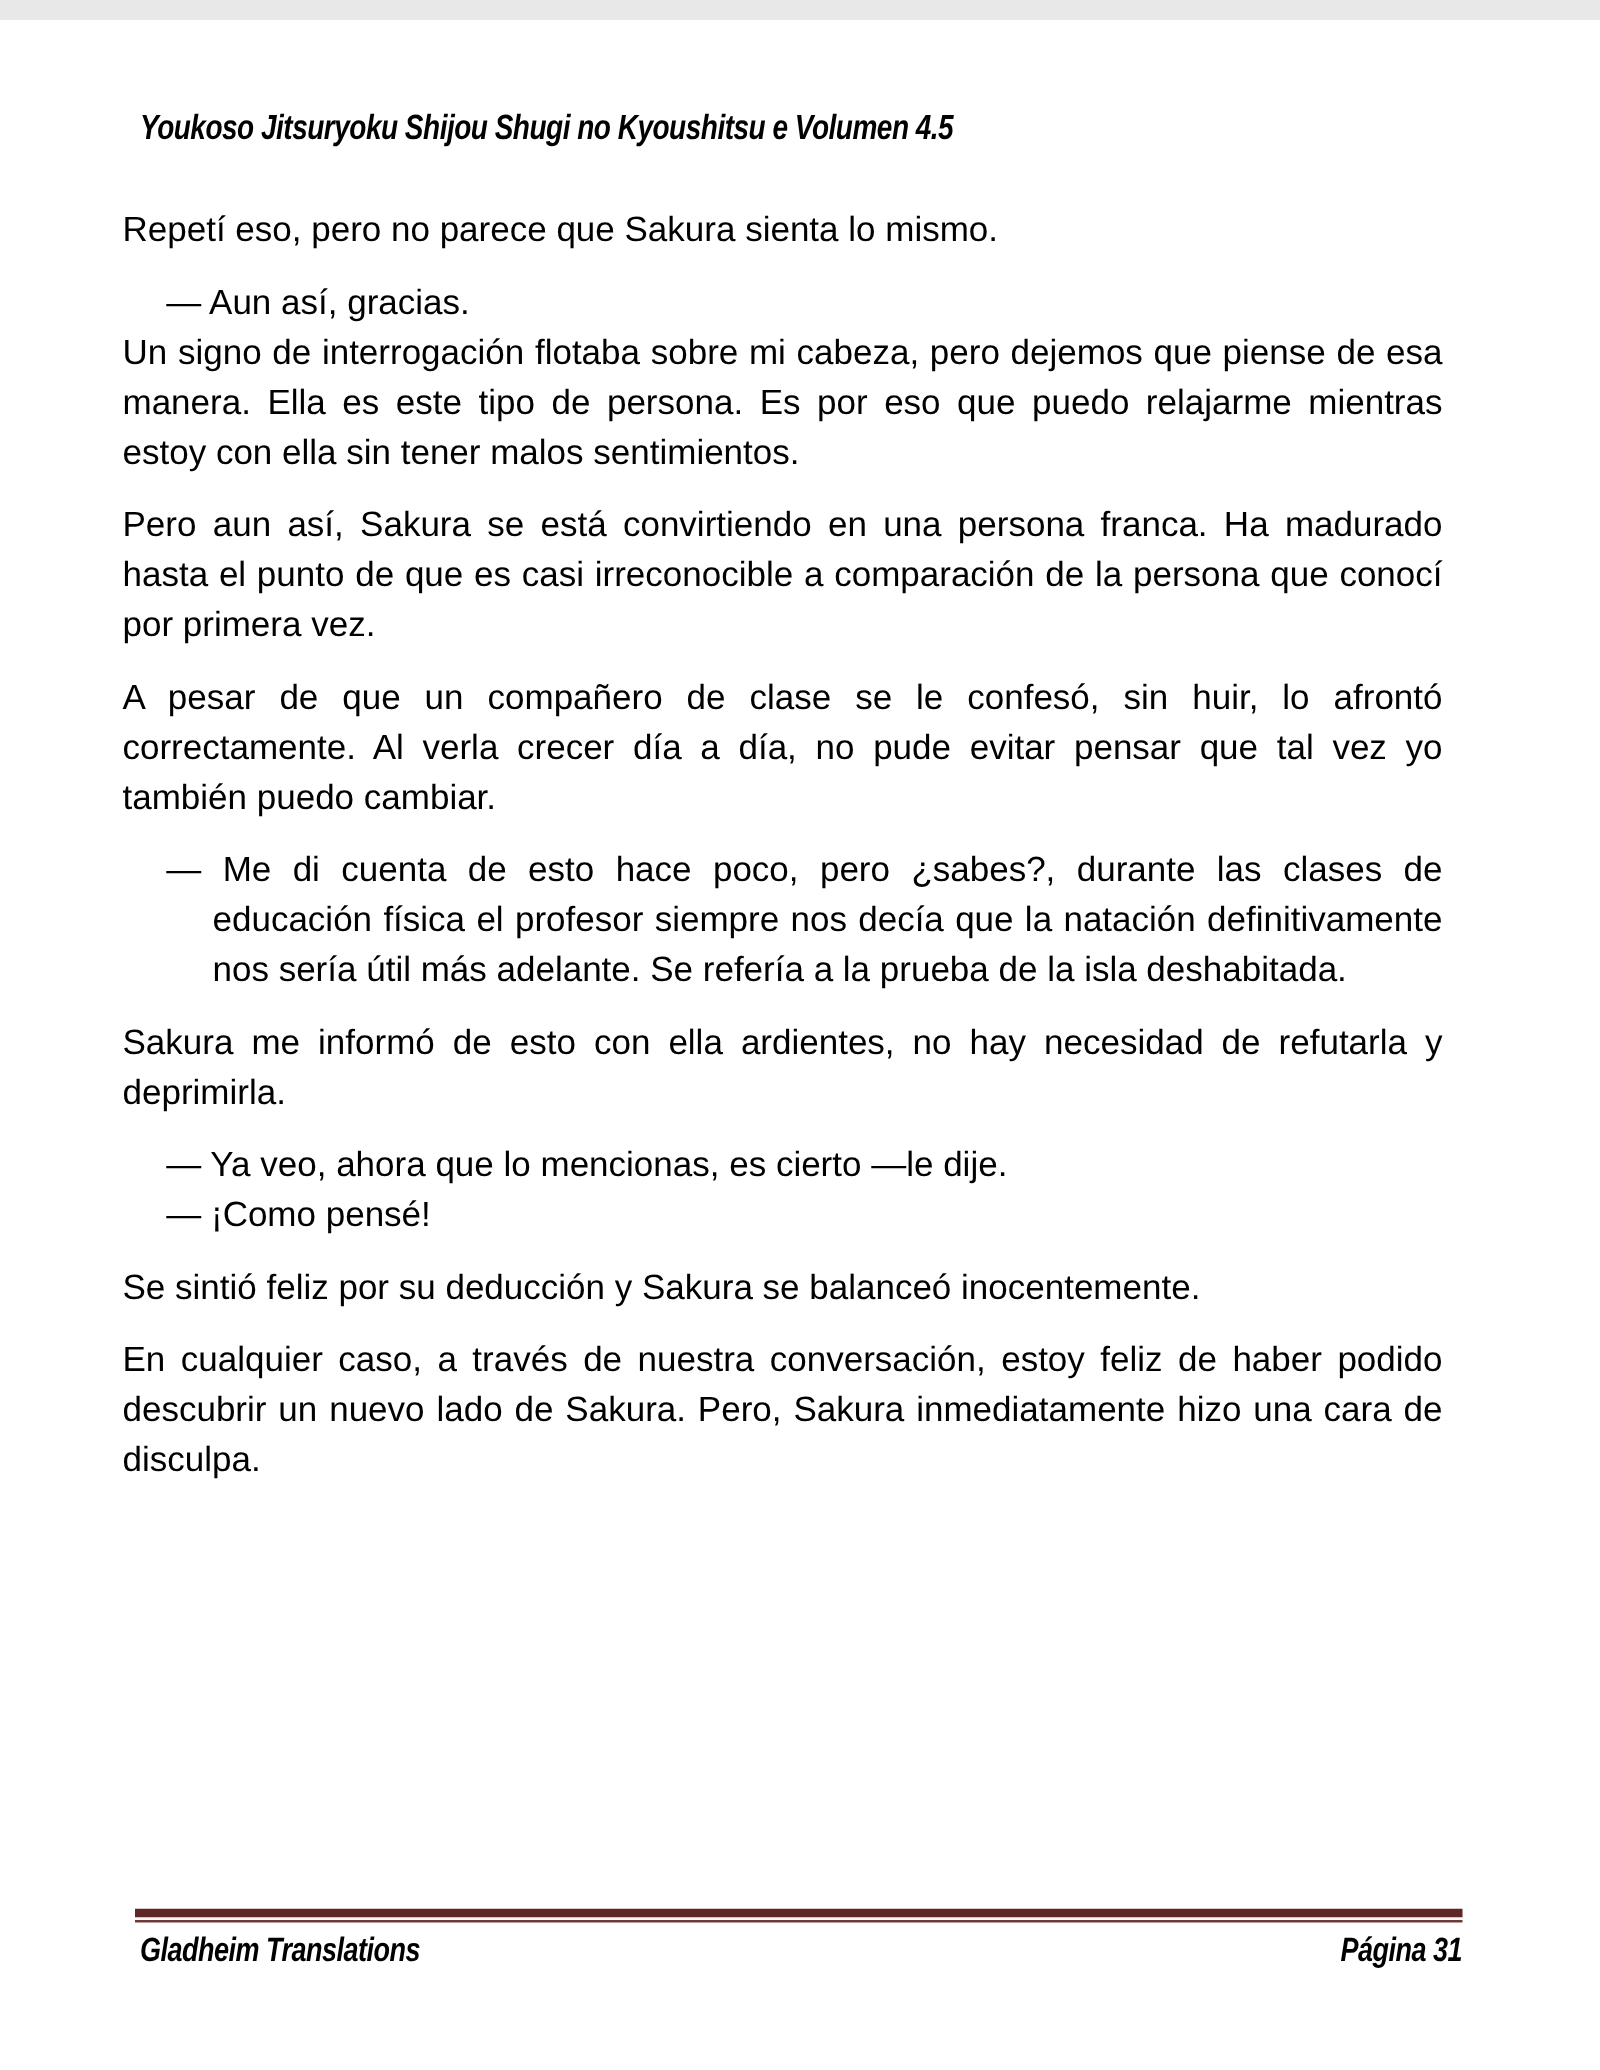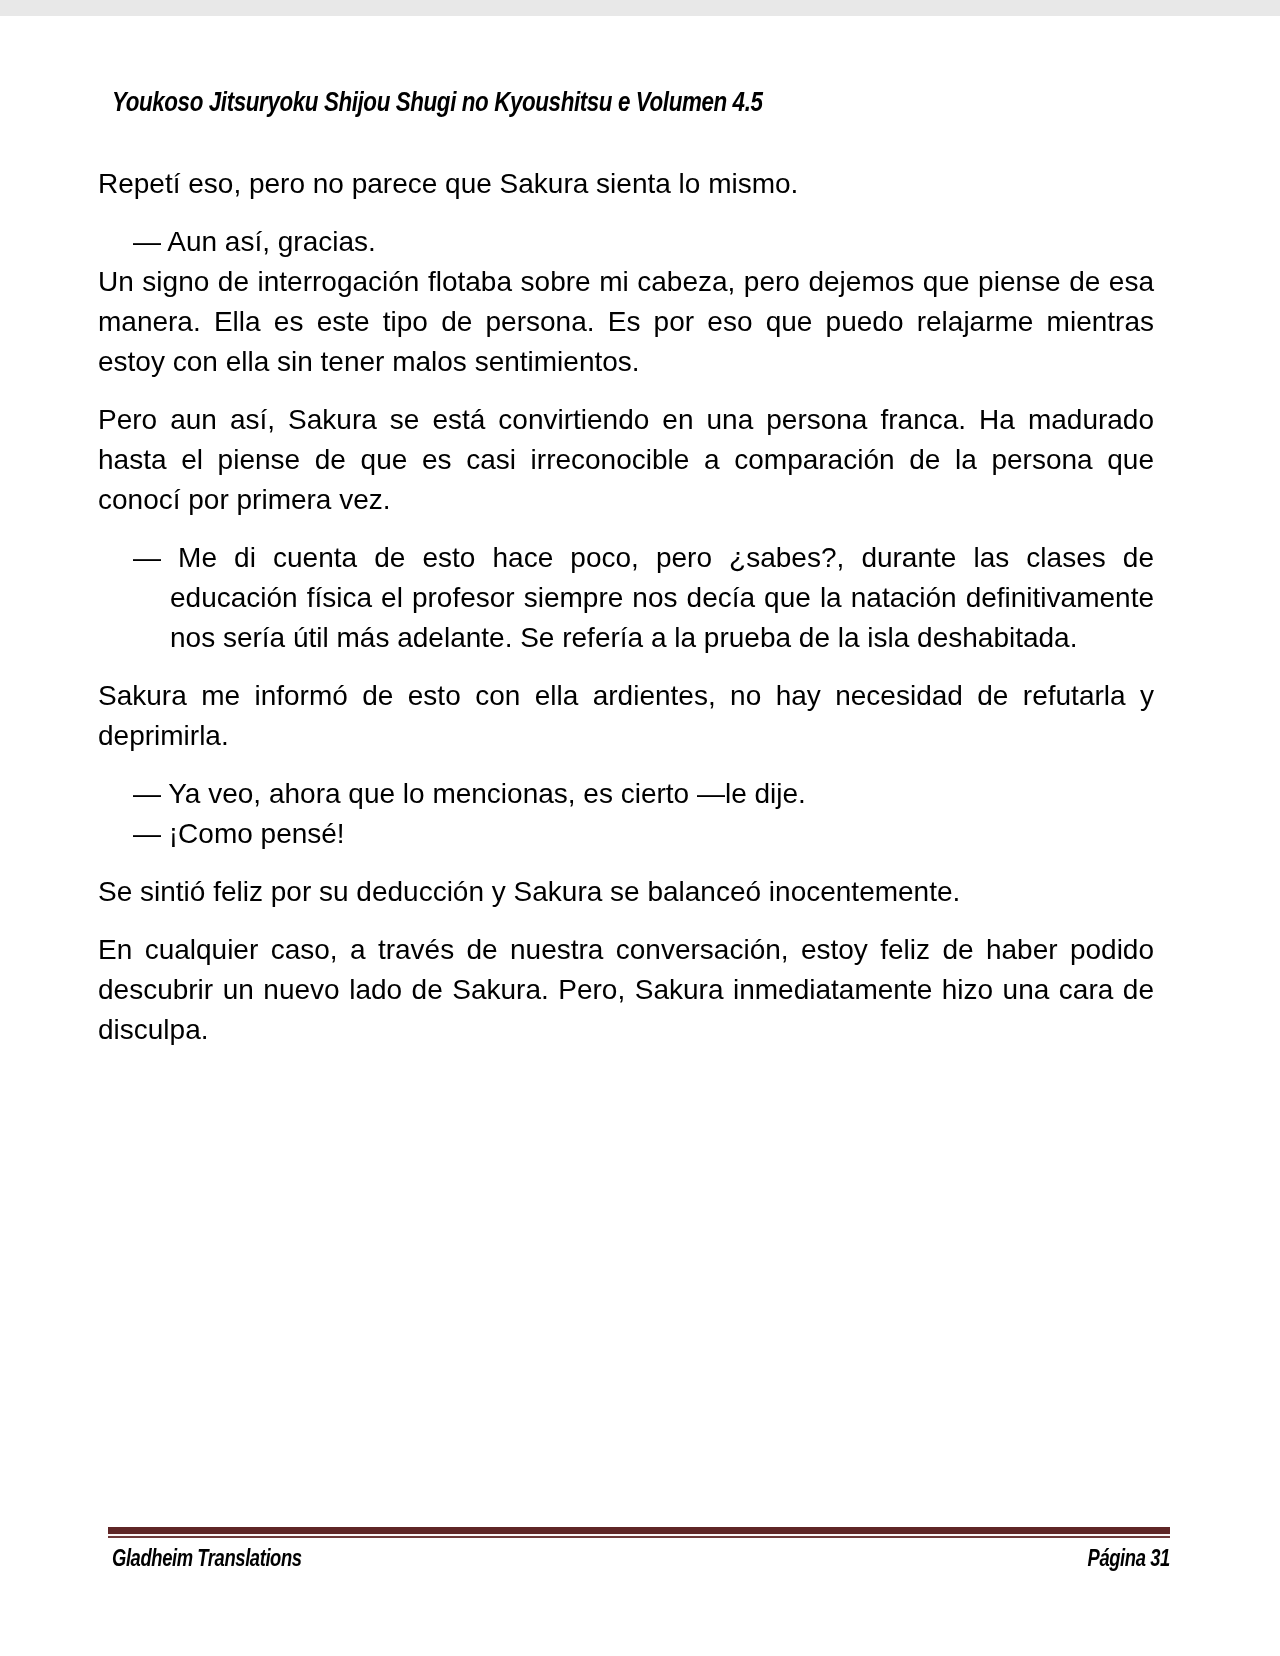--- a/index.html
+++ b/index.html
@@ -64,21 +64,21 @@
   .rule-thin  { height: 2px; background: #6e3a3a; }
 
   .footer-row {
     position: absolute;
     left: 112px;
     width: 1058px;
     top: 1529px;
     display: flex;
     justify-content: space-between;
     align-items: flex-end;
-    font-size: 23px;
+    font-size: 27px;
     font-weight: bold;
     font-style: italic;
   }
   .footer-left {
     display: inline-block;
     transform: scaleX(0.80);
     transform-origin: left center;
     white-space: nowrap;
     letter-spacing: -0.5px;
   }
@@ -96,21 +96,22 @@
 <div class="page">
 
   <div class="header">
     <span class="header-title">Youkoso Jitsuryoku Shijou Shugi no Kyoushitsu e Volumen 4.5</span>
   </div>
 
   <div class="content">
     <p>Repetí eso, pero no parece que Sakura sienta lo mismo.</p>
     <p class="dialogue mb0">— Aun así, gracias.</p>
     <p>Un signo de interrogación flotaba sobre mi cabeza, pero dejemos que piense de esa manera. Ella es este tipo de persona. Es por eso que puedo relajarme mientras estoy con ella sin tener malos sentimientos.</p>
-    <p>Pero aun así, Sakura se está convirtiendo en una persona franca. Ha madurado hasta el piense de que es casi irreconocible a comparación de la persona que conocí por primera vez.</p>
+    <p>Pero aun así, Sakura se está convirtiendo en una persona franca. Ha madurado hasta el punto de que es casi irreconocible a comparación de la persona que conocí por primera vez.</p>
+    <p>A pesar de que un compañero de clase se le confesó, sin huir, lo afrontó correctamente. Al verla crecer día a día, no pude evitar pensar que tal vez yo también puedo cambiar.</p>
     <p class="dialogue">— Me di cuenta de esto hace poco, pero ¿sabes?, durante las clases de educación física el profesor siempre nos decía que la natación definitivamente nos sería útil más adelante. Se refería a la prueba de la isla deshabitada.</p>
     <p>Sakura me informó de esto con ella ardientes, no hay necesidad de refutarla y deprimirla.</p>
     <p class="dialogue mb0">— Ya veo, ahora que lo mencionas, es cierto —le dije.</p>
     <p class="dialogue">— ¡Como pensé!</p>
     <p>Se sintió feliz por su deducción y Sakura se balanceó inocentemente.</p>
     <p>En cualquier caso, a través de nuestra conversación, estoy feliz de haber podido descubrir un nuevo lado de Sakura. Pero, Sakura inmediatamente hizo una cara de disculpa.</p>
   </div>
 
   <div class="footer-rule">
     <div class="rule-thick"></div>

